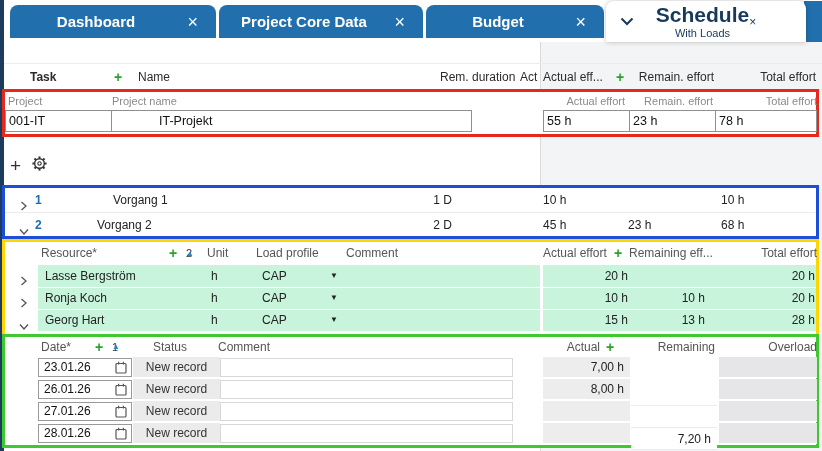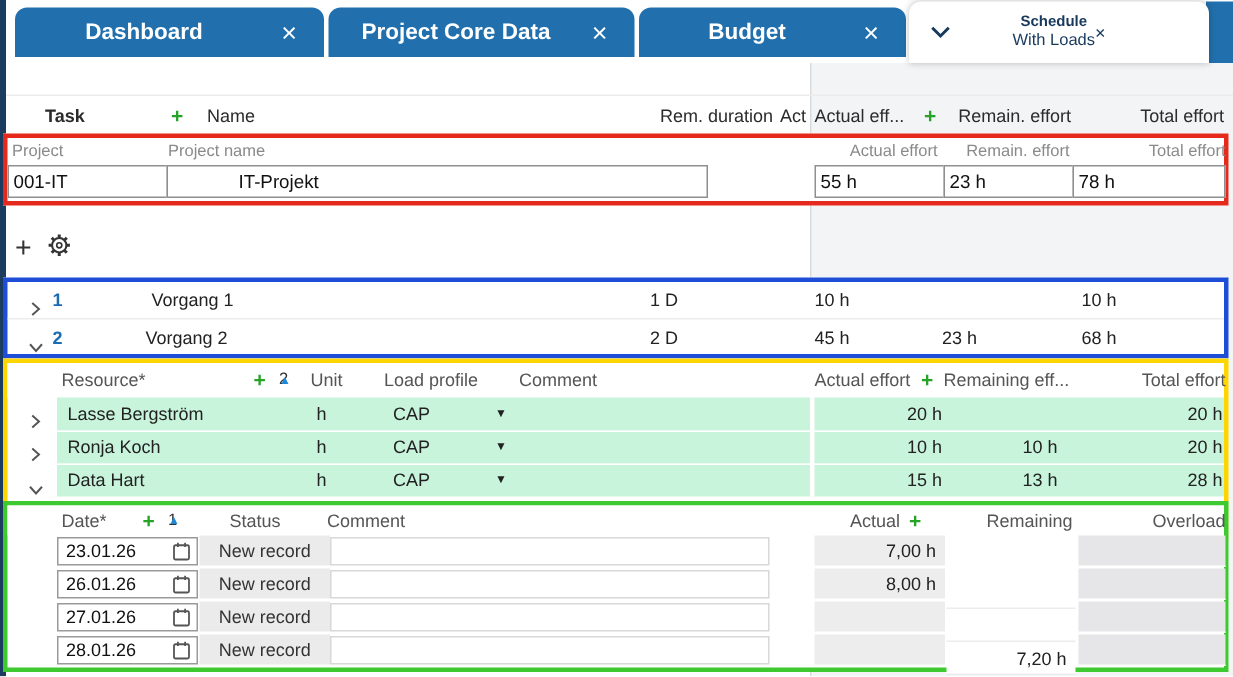--- a/index.html
+++ b/index.html
@@ -16,21 +16,21 @@
   .tab{position:absolute;top:5px;height:33px;background:#2170ad;border-radius:8px 8px 0 0;
        color:#fff;display:flex;align-items:center;justify-content:center;cursor:default;}
   .tab .tab-label{font-size:15px;font-weight:bold;margin-right:34px;}
   .tab .close{position:absolute;right:18px;top:50%;transform:translateY(-50%);
        font-size:18px;line-height:1;color:#fff;font-weight:normal;}
   .tab-stub{position:absolute;left:800px;top:1px;width:18px;height:41px;background:#2170ad;}
   .tab-active{position:absolute;left:602px;top:1px;width:200px;height:41px;background:#fff;
        border-radius:8px 8px 0 0;color:#16395c;box-shadow:0 0 5px rgba(0,0,0,.25);
        display:flex;align-items:center;justify-content:center;z-index:6;}
   .tab-active .stack{text-align:center;line-height:1.15;}
-  .tab-active .t1{font-size:10px;font-weight:bold;color:#16395c;}
+  .tab-active .t1{font-size:21px;font-weight:bold;color:#16395c;}
   .tab-active .t2{font-size:11px;color:#16395c;}
   .tab-active .close{color:#16395c;right:14px;}
   .tab-active .chev{position:absolute;left:14px;top:50%;transform:translateY(-50%);}
 
   
   .right-tint{position:absolute;left:541px;top:42px;width:281px;height:409px;background:#f3f4f5;z-index:0;}
   .splitter{position:absolute;left:540px;top:42px;width:1px;height:409px;background:#d8dadc;z-index:1;}
 
   
   .main-header{position:absolute;left:4px;top:63px;width:818px;height:26px;line-height:26px;
@@ -181,21 +181,21 @@
   </div>
 
   <div class="hl box-blue">
     <div class="task-row">
       <span class="chev-cell">
         <svg width="9" height="10" viewBox="0 0 9 10">
             <polyline points="2.5,1 7,5 2.5,9" fill="none" stroke="#555" stroke-width="1.3"></polyline>
           </svg>
       </span>
       <span class="task-num" style="left:30px;">1</span>
-      <span style="left:96px;">Vorgang 1</span>
+      <span style="left:108px;">Vorgang 1</span>
       <span class="ta-r" style="left:385px;width:62px;">1 D</span>
       <span style="left:538px;">10 h</span>
       <span style="left:623px;"></span>
       <span style="left:716px;">10 h</span>
     </div>
     <div class="task-row">
       <span class="chev-cell">
         <svg width="10" height="9" viewBox="0 0 10 9">
             <polyline points="1,2.5 5,7 9,2.5" fill="none" stroke="#555" stroke-width="1.3"></polyline>
           </svg>
@@ -261,21 +261,21 @@
     </div>
 
     <div class="res-row">
       <span class="fill-l"></span>
         <span class="fill-r"></span>
       <span class="chev-cell" style="top:7px;">
         <svg width="10" height="9" viewBox="0 0 10 9">
             <polyline points="1,2.5 5,7 9,2.5" fill="none" stroke="#555" stroke-width="1.3"></polyline>
           </svg>
       </span>
-      <span style="left:40px;">Data Hart</span>
+      <span style="left:40px;">Georg Hart</span>
       <span style="left:206px;">h</span>
       <span style="left:257px;">CAP</span>
       <span class="dd" style="left:325px;">▼</span>
       <span class="ta-r" style="left:530px;width:93px;">15 h</span>
       <span class="ta-r" style="left:610px;width:90px;">13 h</span>
       <span class="ta-r" style="left:700px;width:110px;">28 h</span>
     </div>
   </div>
 
   <div class="hl box-green">

